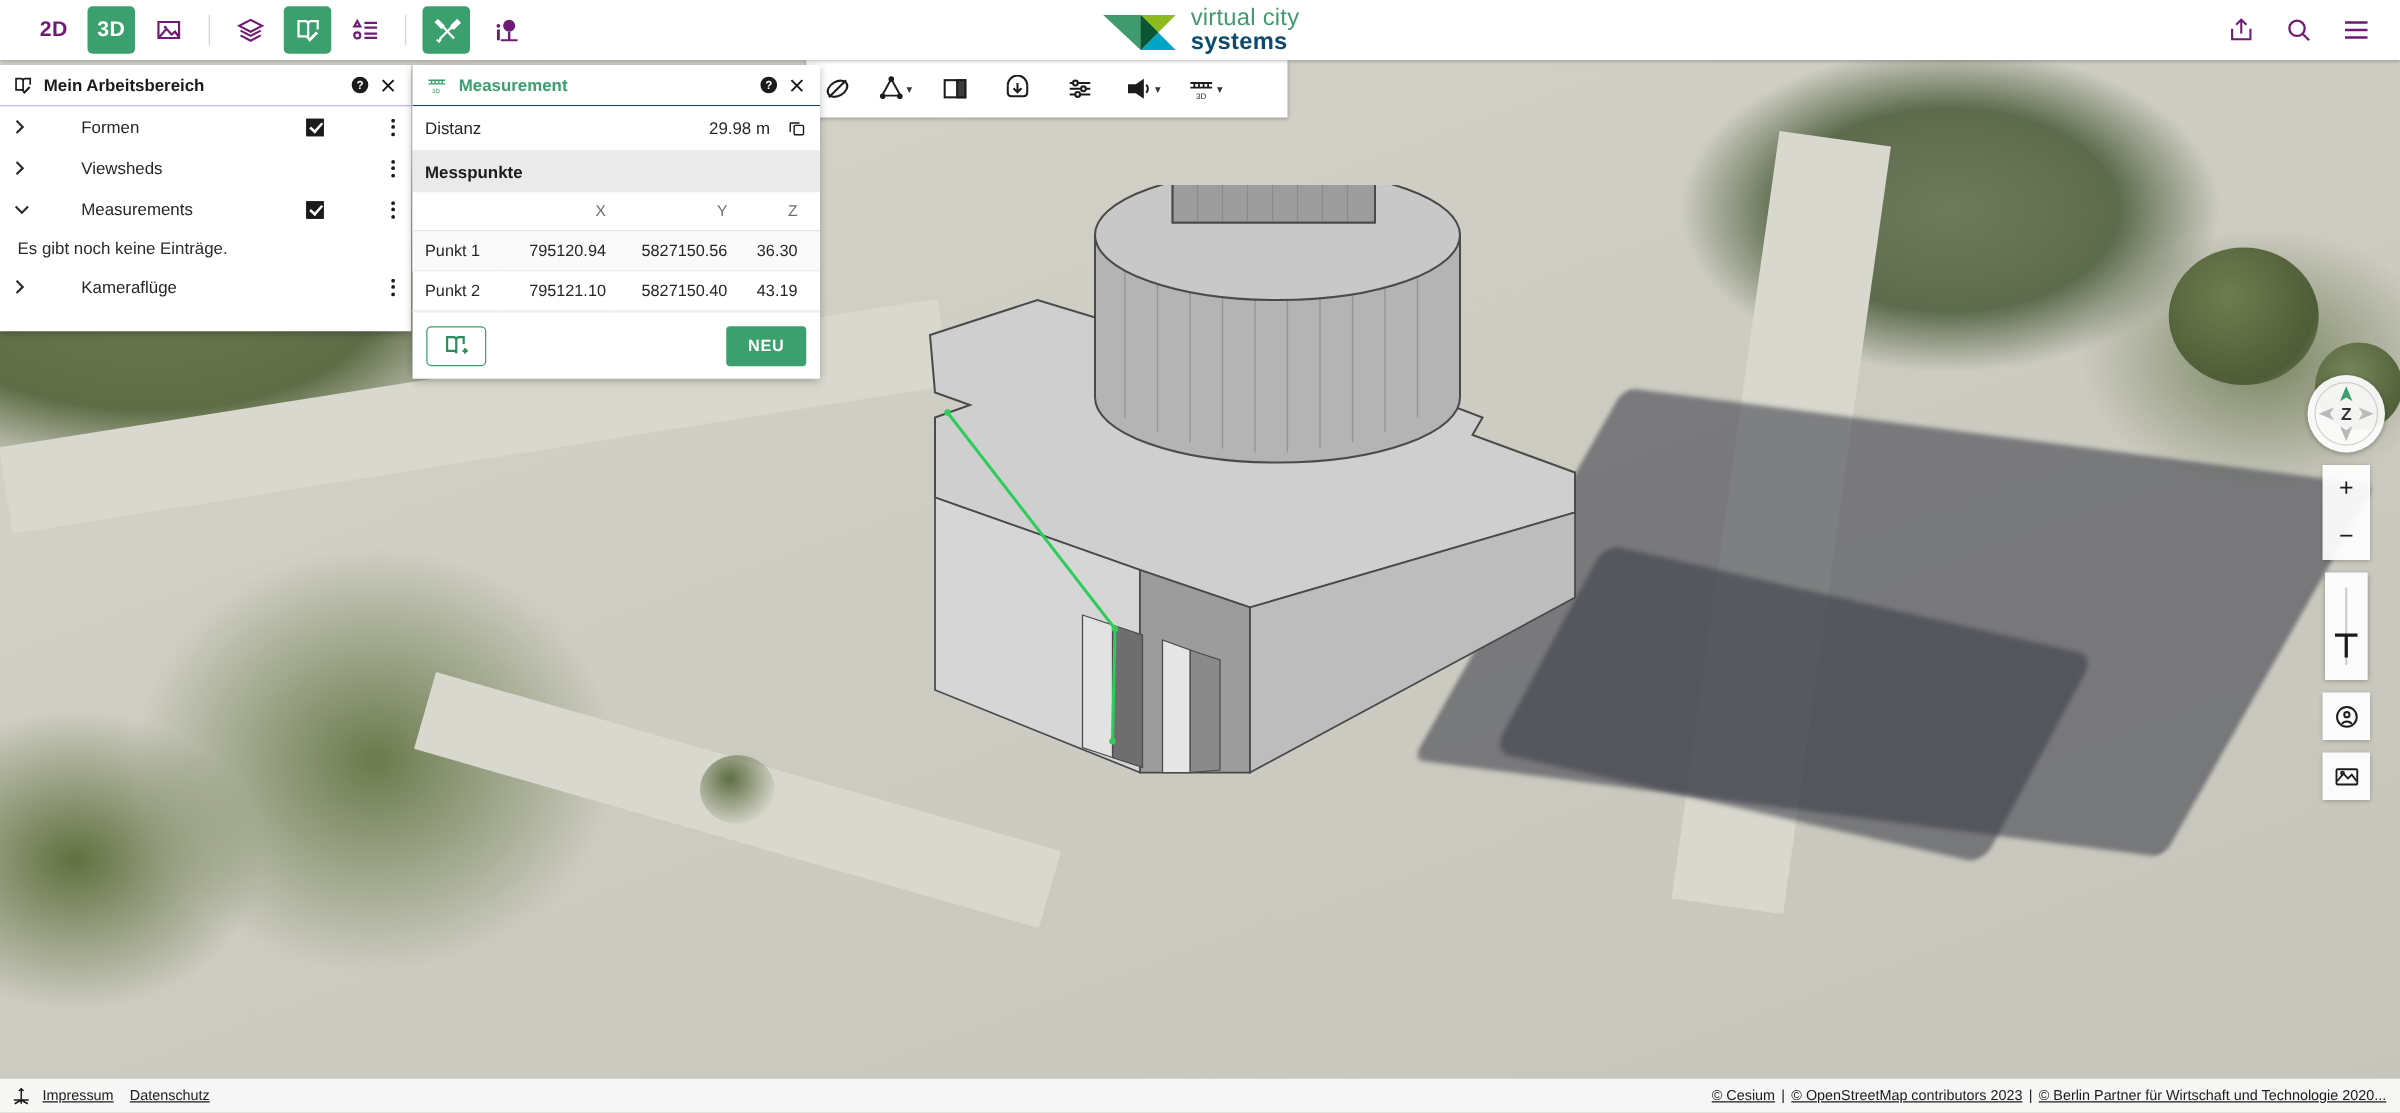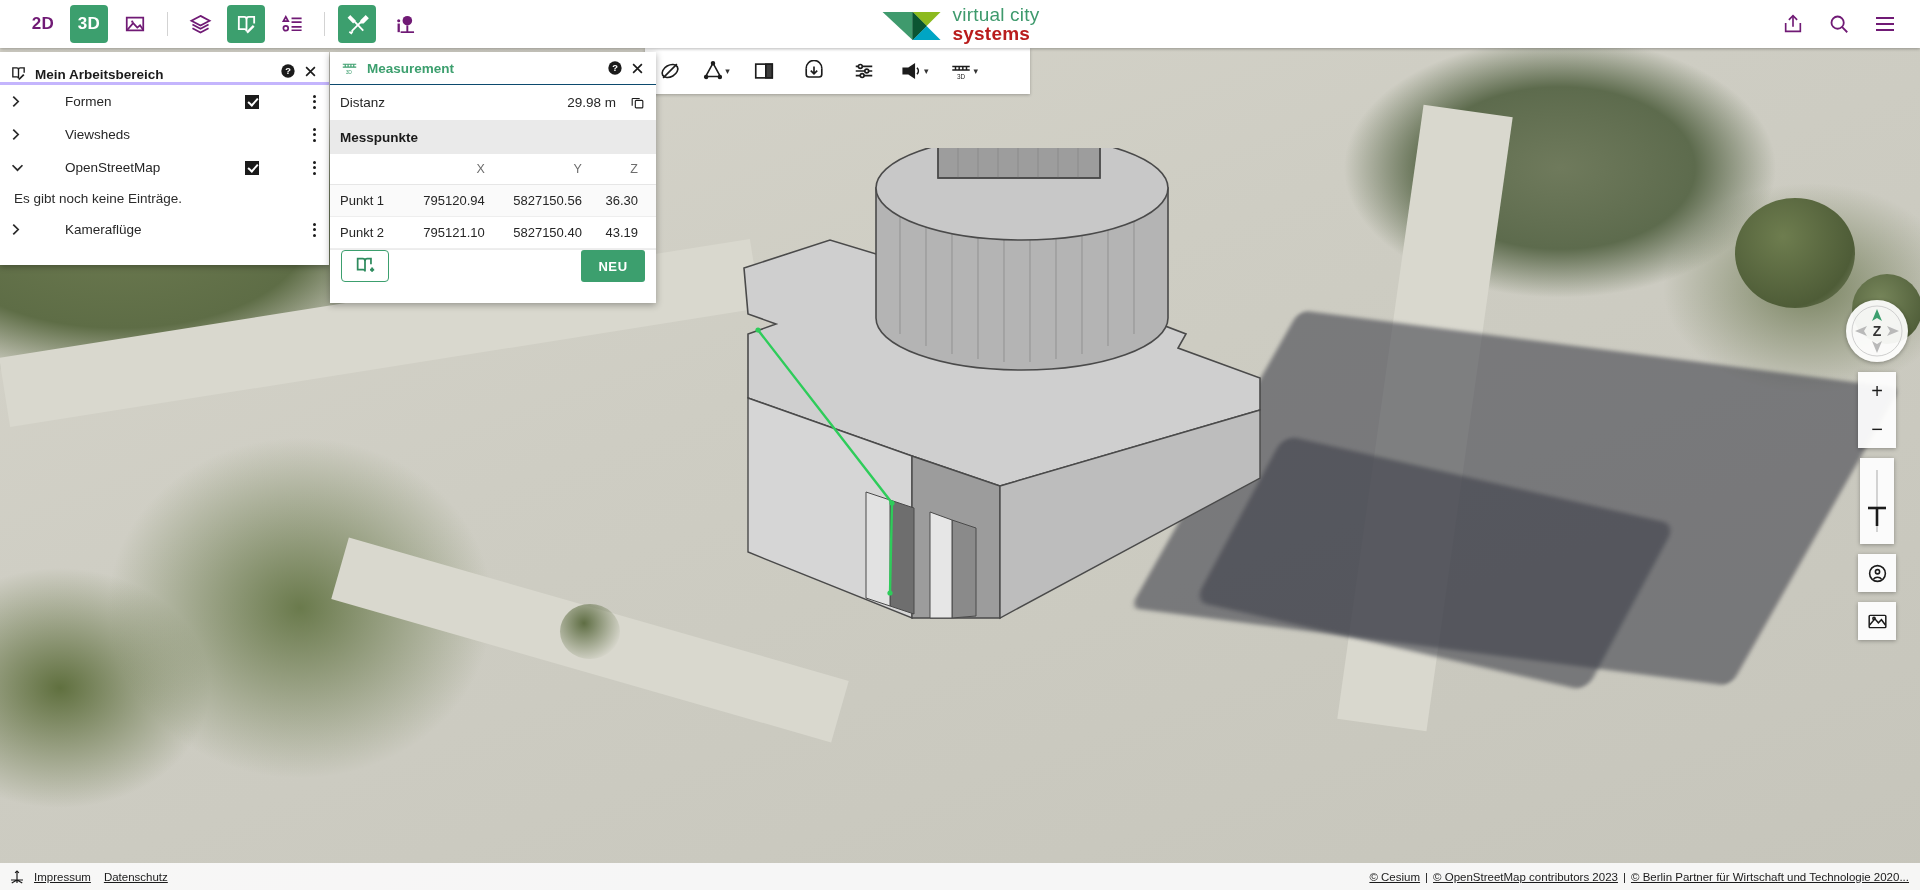--- a/index.html
+++ b/index.html
@@ -63,21 +63,21 @@
   .tb-sep {
     width: 1px; height: 24px; background: #d3d3d3; margin: 0 9px;
   }
   #logo-wrap {
     position: absolute; left: 50%; top: 4px;
     transform: translateX(-50%);
     display: flex; align-items: center; gap: 10px;
   }
   .logo-text { line-height: 1.0; }
   .logo-text .l1 { font-size: 19px; color: #3f9a6d; letter-spacing: .2px;}
-  .logo-text .l2 { font-size: 19px; color: #b91c1c; font-weight: 700; letter-spacing: .2px;}
+  .logo-text .l2 { font-size: 19px; color: #0c4a6e; font-weight: 700; letter-spacing: .2px;}
   #topbar-right {
     position: absolute; right: 6px; top: 0; height: 48px;
     display: flex; align-items: center;
   }
 
   
   #maptools {
     position: absolute; left: 645px; top: 48px;
     height: 46px; width: 385px;
     background: #ffffff;
@@ -97,23 +97,23 @@
 
   
   #workspace {
     position: absolute; left: 0; top: 52px; width: 329px; height: 213px;
     background: #ffffff;
     z-index: 50;
     box-shadow: 0 2px 6px rgba(0,0,0,0.3);
     display: flex; flex-direction: column;
   }
   .ws-header {
-    height: 33px; display: flex; align-items: flex-end;
+    height: 33px; display: flex; align-items: center;
     padding: 0 8px 0 10px;
-    border-bottom: 3px solid #c4b5fd;
+    border-bottom: 1px solid #c4b5fd;
   }
   .ws-title {
     font-size: 13.5px; font-weight: 700; color: #1b1b1b;
     margin-left: 8px; flex: 1;
   }
   .hdr-icon { width: 22px; height: 22px; display:flex; align-items:center; justify-content:center; cursor: pointer; }
   .ws-row {
     height: 33px; display: flex; align-items: center;
     padding: 0 6px 0 11px;
     font-size: 13.5px; color: #262626; gap: 36px;
@@ -177,21 +177,21 @@
   .ms-tbl th.c0 { text-align: left; padding-left: 10px; }
   .ms-tbl td {
     font-size: 13px; color: #262626;
     padding: 8px 6px; text-align: right;
     border-bottom: 1px solid #eeeeee;
   }
   .ms-tbl td.c0 { text-align: left; padding-left: 10px; }
   .ms-tbl tr.alt td { background: #fafafa; }
   .ms-tbl th.cz, .ms-tbl td.cz { padding-right: 18px; }
   .ms-footer {
-    height: 54px; display: flex; align-items: flex-start;
+    height: 54px; display: flex; align-items: center;
     padding: 0 11px; justify-content: space-between;
     border-top: 1px solid #ececec;
   }
   .btn-outline {
     width: 48px; height: 32px;
     border: 1px solid #3c9f6e; border-radius: 4px;
     display: flex; align-items: center; justify-content: center;
     color: #2e8b5e; cursor: pointer; background: #fff;
   }
   .btn-primary {
@@ -517,21 +517,21 @@
         <i></i>
       </span>
   </div>
 
   <div class="ws-row">
     <span class="ws-chev">
       <svg width="13" height="9" viewBox="0 0 14 10" fill="none" stroke="#2a2a2a" stroke-width="1.9">
           <path d="M1.5 2.5 L7 8 L12.5 2.5"></path>
         </svg>
     </span>
-    <span class="ws-label">OpenStreetMap</span>
+    <span class="ws-label">Measurements</span>
     <span class="ws-check"></span>
     <span class="kebab">
         <i></i>
         <i></i>
         <i></i>
       </span>
   </div>
 
   <div class="ws-empty">Es gibt noch keine Einträge.</div>
 

